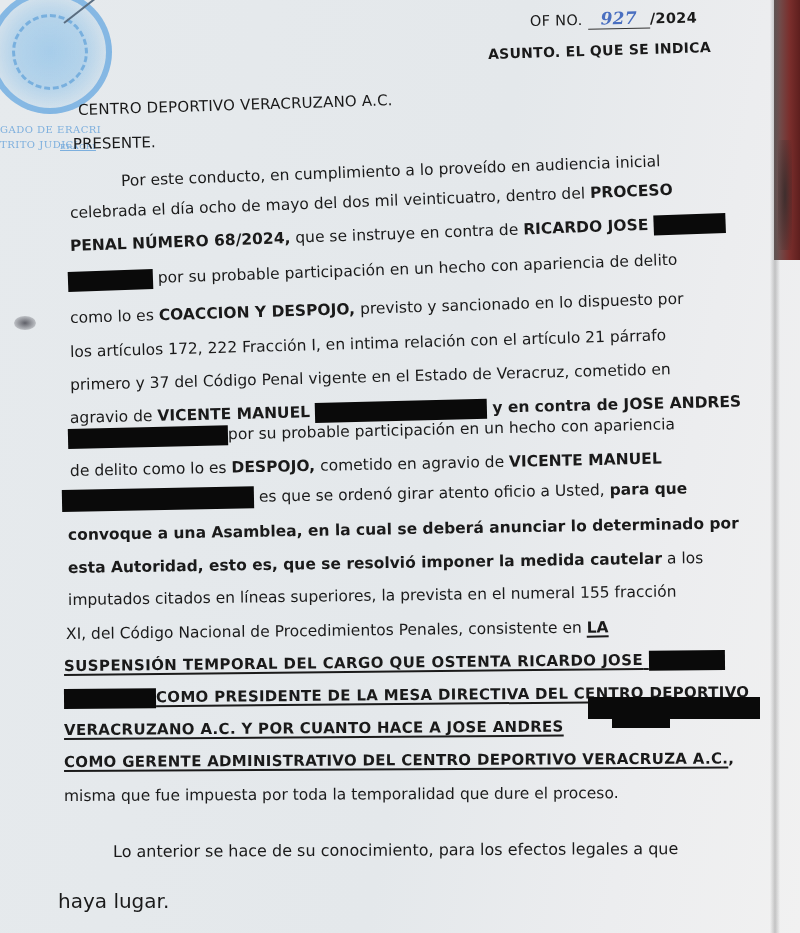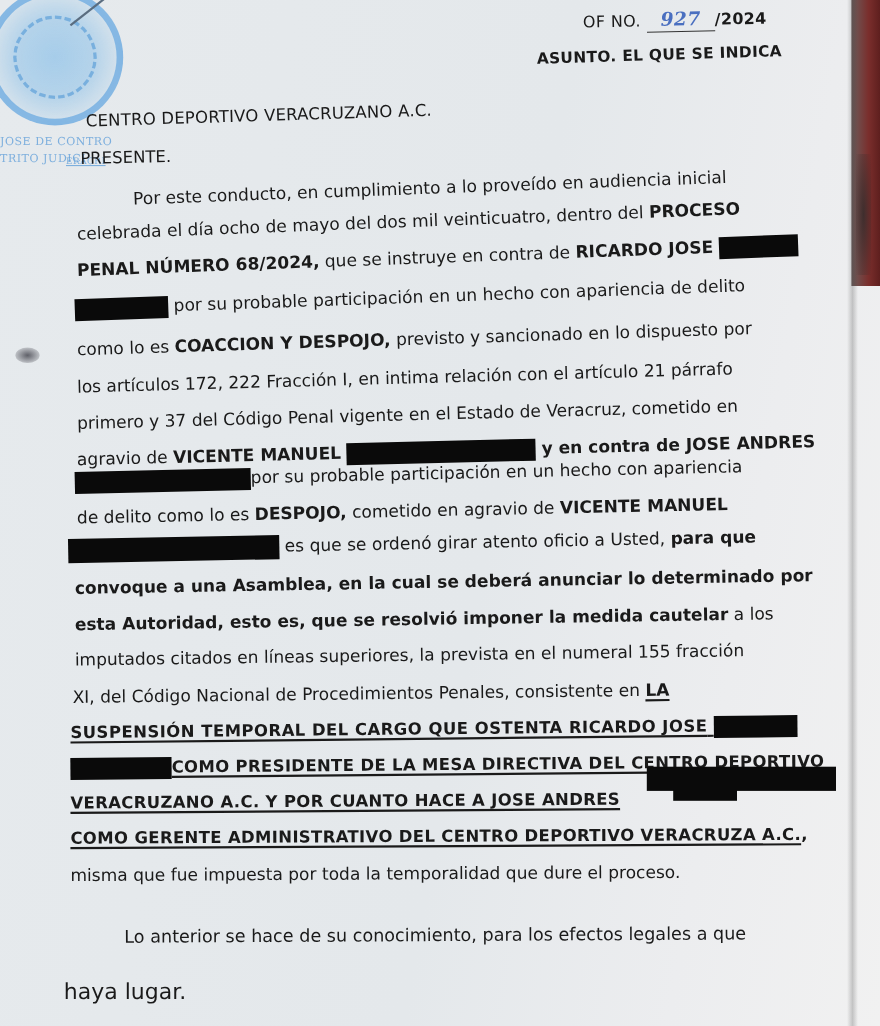--- a/index.html
+++ b/index.html
@@ -68,21 +68,21 @@
 <div class="paper">
 
   <div class="edge-dark"></div>
   <div class="edge-shadow"></div>
   <div class="edge-smudge"></div>
 
   <div class="stamp">
     <div class="stamp-inner"></div>
   </div>
   <div class="stamp-pen"></div>
-  <div class="stamp-text" style="top:124px;">JOSE DE CONTRO</div>
+  <div class="stamp-text" style="top:124px;">GADO DE ERACRI</div>
   <div class="stamp-text" style="top:139px;">TRITO JUDICI</div>
   <div class="stamp-text" style="top:142px; left:60px; font-size:8px;text-decoration:underline;">ERACRI</div>
   <div class="smudge-left"></div>
 
   <div class="line header-right" style="left:530px; top:10px; transform:rotate(-1.2deg);">
     <span class="ofno-label">OF NO.</span>
     <span class="ofno-num">927</span><span>/2024</span>
   </div>
   <div class="line header-right" style="left:488px; top:44px; transform:rotate(-1.8deg); font-size:14px;">ASUNTO.  EL QUE SE INDICA</div>
 

